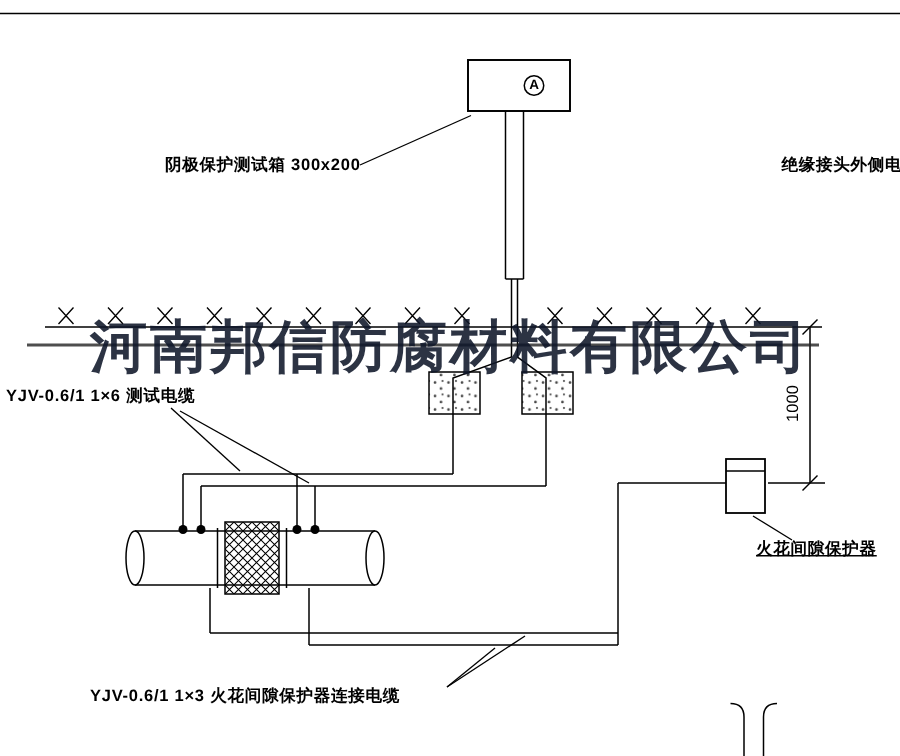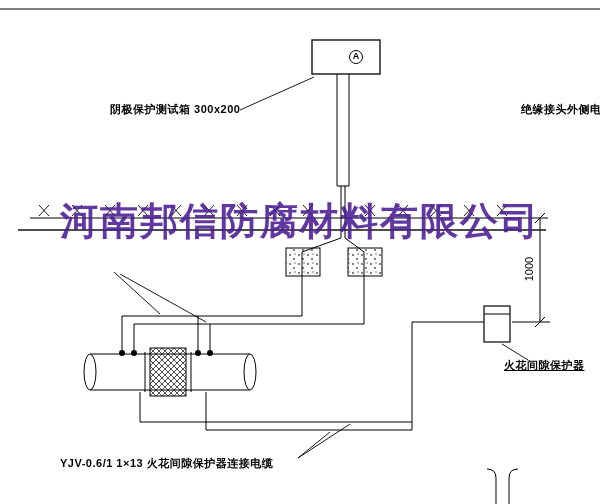--- a/index.html
+++ b/index.html
@@ -5,22 +5,22 @@
   html,body{margin:0;padding:0;background:#fff;}
   #canvas{position:relative;width:600px;height:504px;background:#fff;overflow:hidden;
           font-family:"Liberation Sans",sans-serif;}
   #linework{position:absolute;left:0;top:0;}
   .lbl{position:absolute;font:700 11px "Liberation Sans",sans-serif;color:#000;
        white-space:nowrap;letter-spacing:0.5px;}
   .dim-lbl{position:absolute;font:400 11px "Liberation Sans",sans-serif;color:#000;
        width:40px;text-align:center;transform:rotate(-90deg);}
   .ammeter-lbl{position:absolute;font:700 9px "Liberation Sans",sans-serif;color:#000;
        width:12px;text-align:center;}
-  .watermark{position:absolute;left:60px;top:196px;font:700 38px "Liberation Serif",serif;
-       color:#4c1d95;opacity:0.88;letter-spacing:2px;white-space:nowrap;}
+  .watermark{position:absolute;left:60px;top:206px;font:700 38px "Liberation Serif",serif;
+       color:#0f172a;opacity:0.88;letter-spacing:2px;white-space:nowrap;}
   .watermark-line{position:absolute;left:18px;top:229px;width:528px;height:0;
        border-top:2px solid #222;opacity:0.8;}
 </style>
 </head>
 <body>
 
 <div id="canvas">
 
   <svg id="linework" width="600" height="504" viewBox="0 0 600 504" stroke="#000" stroke-width="1" fill="none">
     <defs>
@@ -141,22 +141,23 @@
     <g>
       <path d="M496,504 L496,478 Q496,469 487,469"></path>
       <path d="M509,504 L509,478 Q509,469 518,469"></path>
     </g>
   </svg>
 
   <span class="lbl" style="left:110px;top:102px;">阴极保护测试箱 300x200</span>
 
   <span class="lbl" style="left:521px;top:102px;">绝缘接头外侧电缆</span>
 
+  <span class="lbl" style="left:4px;top:256px;">YJV-0.6/1 1×6  测试电缆</span>
 
-  <span class="lbl" style="left:60px;top:456px;">YJV-0.6/1 1×13  火花间隙保护器连接电缆</span>
+  <span class="lbl" style="left:60px;top:456px;">YJV-0.6/1 1×3  火花间隙保护器连接电缆</span>
 
   <span class="lbl" style="left:504px;top:358px;text-decoration:underline;">火花间隙保护器</span>
 
   <span class="dim-lbl" style="left:509px;top:263px;">1000</span>
 
   <span class="ammeter-lbl" style="left:350px;top:51px;">A</span>
 
   <div class="watermark-line"></div>
   <div class="watermark">河南邦信防腐材料有限公司</div>
 

